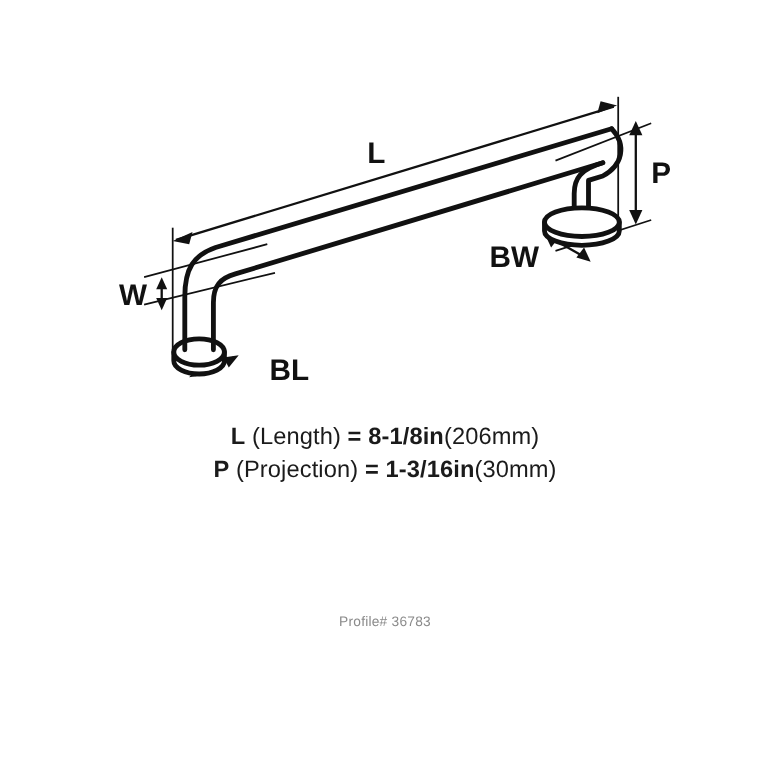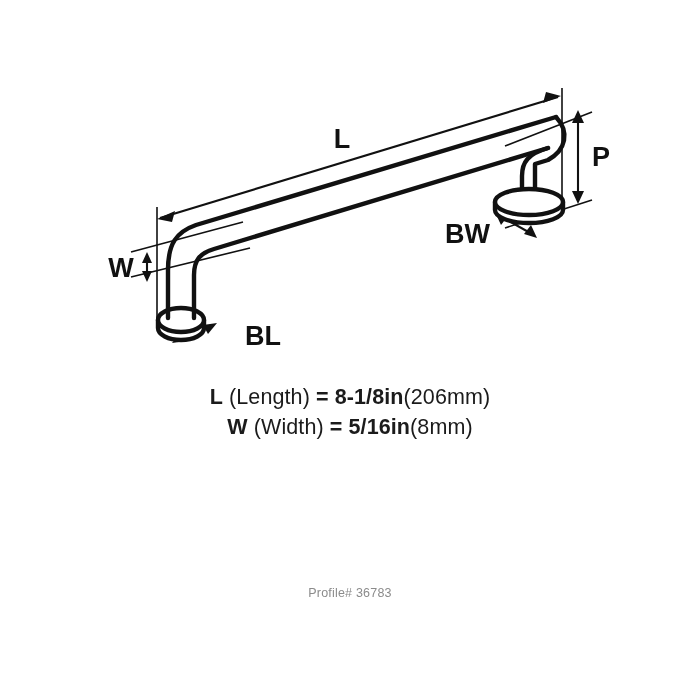--- a/index.html
+++ b/index.html
@@ -59,21 +59,20 @@
   }
   .profile-num {
     position: absolute;
     left: 0;
     top: 558px;
     width: 700px;
     text-align: center;
     font-size: 12.5px;
     color: #8b8b8b;
     letter-spacing: 0.2px;
-    margin-top: 28px;
   }
   svg text.dimlabel {
     font-family: "Liberation Sans", sans-serif;
     font-weight: bold;
     fill: #111111;
   }
 </style>
 </head>
 <body>
 
@@ -165,22 +164,22 @@
   </svg>
 
   <div class="spec-list">
     <div class="spec-line">
       <span class="sym">L</span>
       <span class="nm">(Length)</span>
       <span class="eq">=</span>
       <span class="val">8-1/8in</span><span class="metric">(206mm)</span>
     </div>
     <div class="spec-line">
-      <span class="sym">W</span>
-      <span class="nm">(Width)</span>
+      <span class="sym">P</span>
+      <span class="nm">(Projection)</span>
       <span class="eq">=</span>
-      <span class="val">5/16in</span><span class="metric">(8mm)</span>
+      <span class="val">1-3/16in</span><span class="metric">(30mm)</span>
     </div>
   </div>
 
   <div class="profile-num">Profile# 36783</div>
 
 </div>
 
 </body></html>

